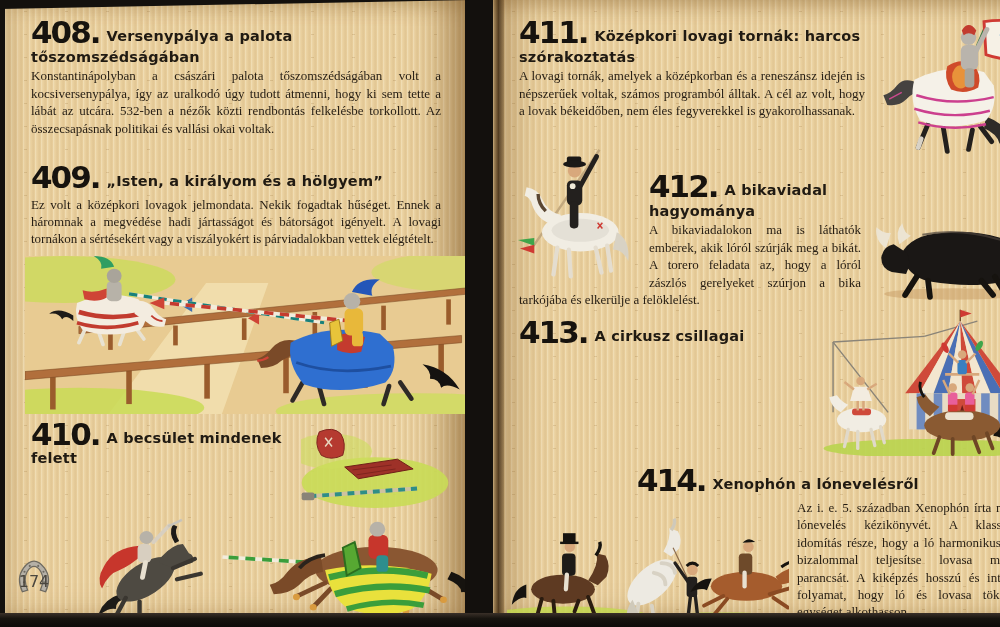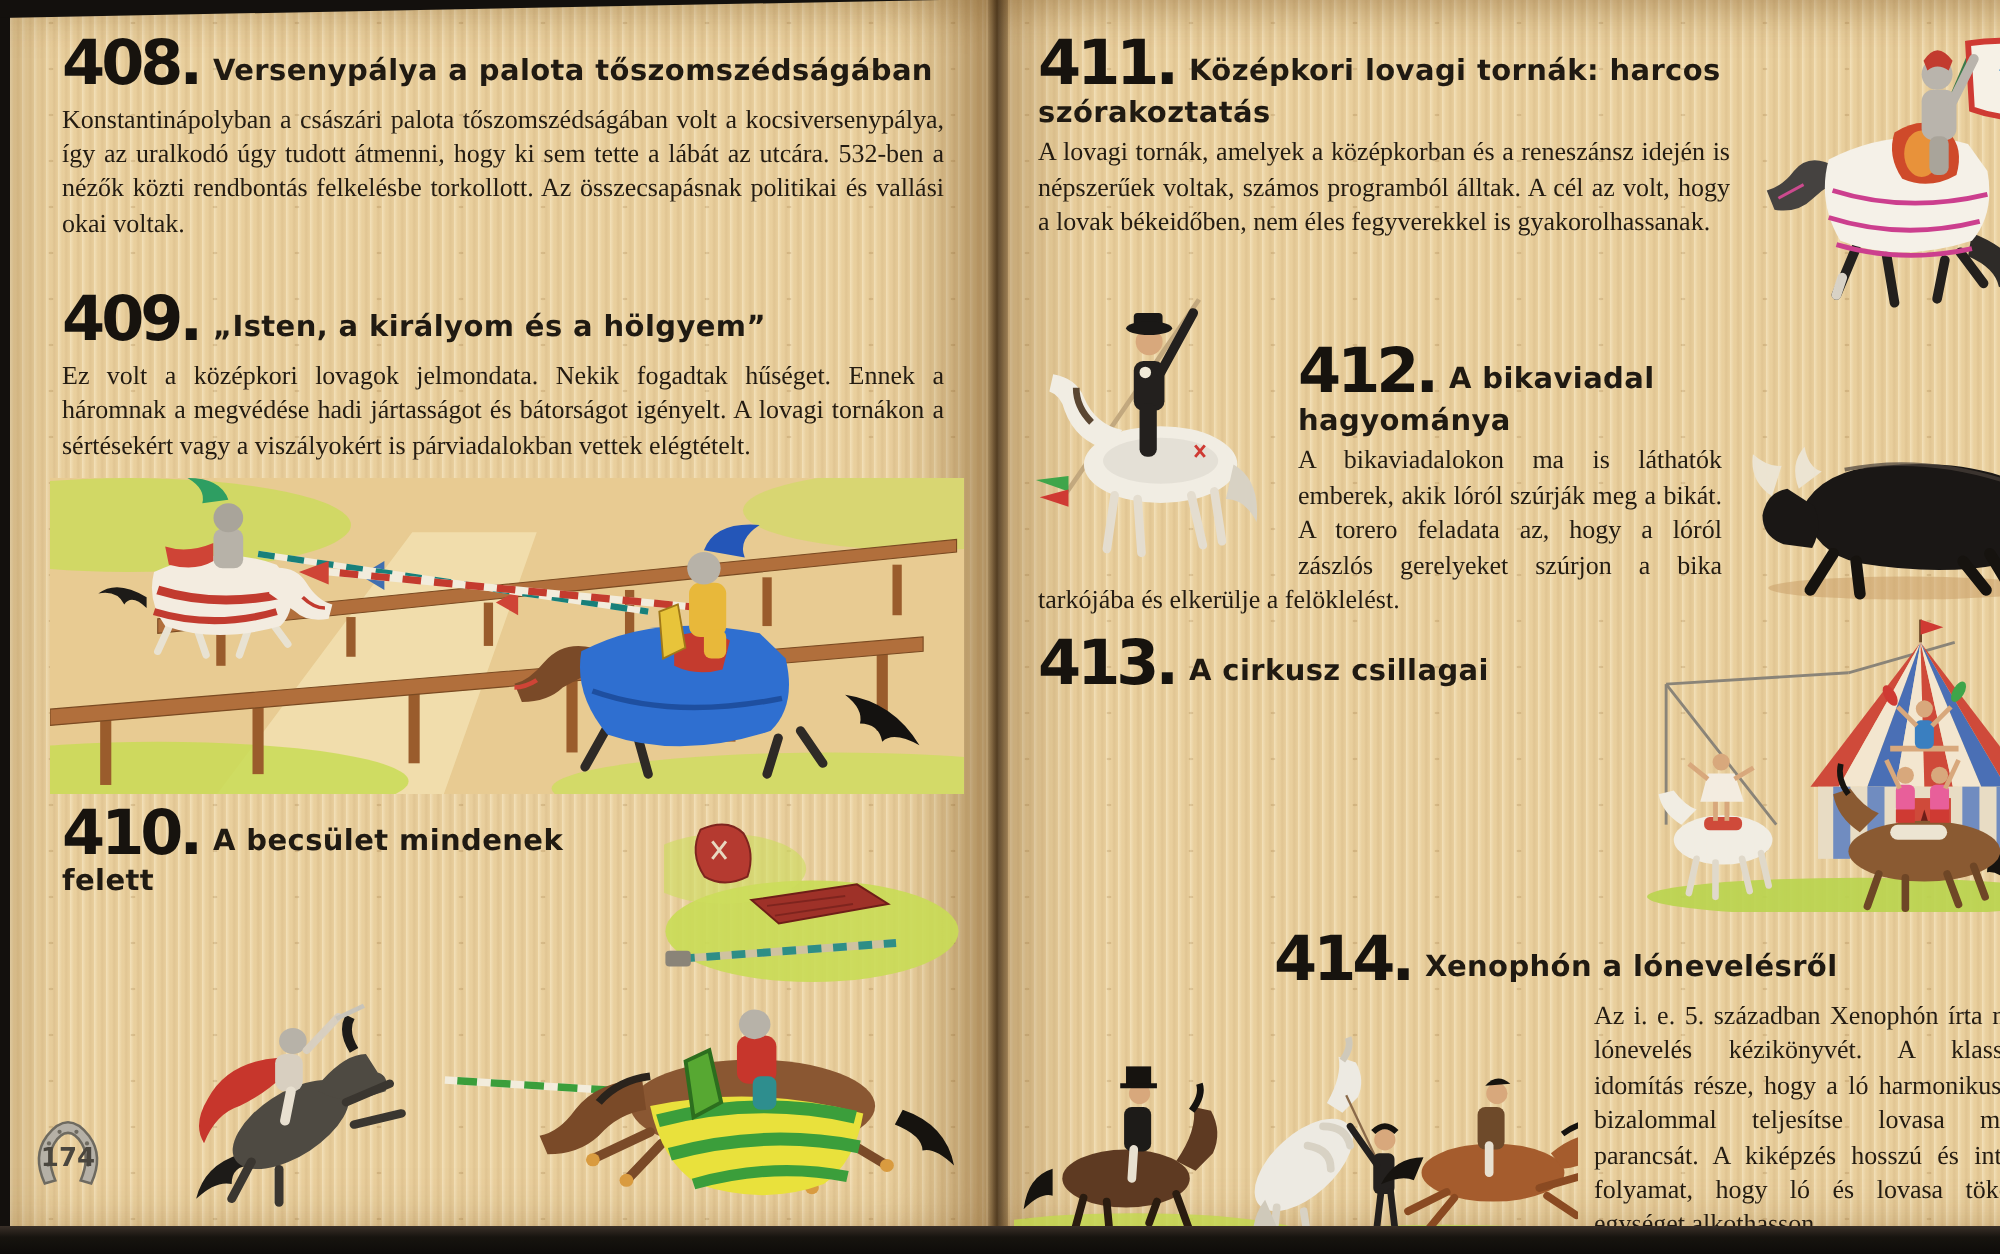--- a/index.html
+++ b/index.html
@@ -7,22 +7,22 @@
           font-family:"Liberation Serif", serif;}
   
   .page{position:absolute;top:0;height:613px;
         background-color:#e9cf9d;
         background-image:
           radial-gradient(rgba(130,88,34,.18) 1px, rgba(0,0,0,0) 1.4px),
           repeating-linear-gradient(90deg,
             rgba(255,246,220,.45) 0px, rgba(255,246,220,0) 2px,
             rgba(0,0,0,0) 3px, rgba(150,108,54,.10) 4px, rgba(0,0,0,0) 6px);
         background-size:41px 23px, auto;}
-  .page-left{left:5px;width:491px;
-        box-shadow:inset -30px 0 38px -16px rgba(110,70,22,.6), inset 8px 8px 18px rgba(120,80,30,.22);}
+  .page-left{left:5px;width:433px;
+        box-shadow:inset -30px 0 38px -16px rgba(110,70,22,.6), inset 8px 8px 18px rgba(120,80,30,.22);padding-left:27px;}
   .page-right{left:493px;width:560px;
         box-shadow:inset 28px 0 38px -16px rgba(110,70,22,.55), inset -10px 6px 18px rgba(120,80,30,.28);}
   .gutter{position:absolute;left:494px;top:0;width:10px;height:613px;
         background:linear-gradient(90deg, rgba(50,30,8,.15), rgba(40,22,4,.7) 45%, rgba(60,36,10,.25));}
   .bottom-edge{position:absolute;left:0;bottom:0;width:1000px;height:14px;
         background:linear-gradient(180deg,#3a3028 0%, #17140f 40%, #0d0b09 100%);}
   .corner-wedge{position:absolute;left:0;top:0;width:0;height:0;
         border-top:9px solid #13100d;border-right:470px solid transparent;}
   .page-inner{position:absolute;inset:0;padding:16px 24px 26px 26px;overflow:hidden;}
   
@@ -38,21 +38,21 @@
   
   .illu{display:block;}
   .float-r{float:right;}
   .float-l{float:left;}
   .clear{clear:both;}
   
   .badge{position:absolute;width:38px;height:36px;}
   .badge-left{left:10px;bottom:18px;}
   .badge-right{right:12px;bottom:20px;}
   .badge-num{position:absolute;left:0;top:13px;width:38px;text-align:center;
-             font-family:"DejaVu Sans", sans-serif;font-size:13px;font-weight:700;color:#4a463e;}
+             font-family:"DejaVu Sans", sans-serif;font-size:16px;font-weight:400;color:#4a463e;}
 </style>
 </head>
 <body>
 
 <div class="canvas">
 
   <div class="page page-left">
     <div class="page-inner">
 
       <div class="sec">

